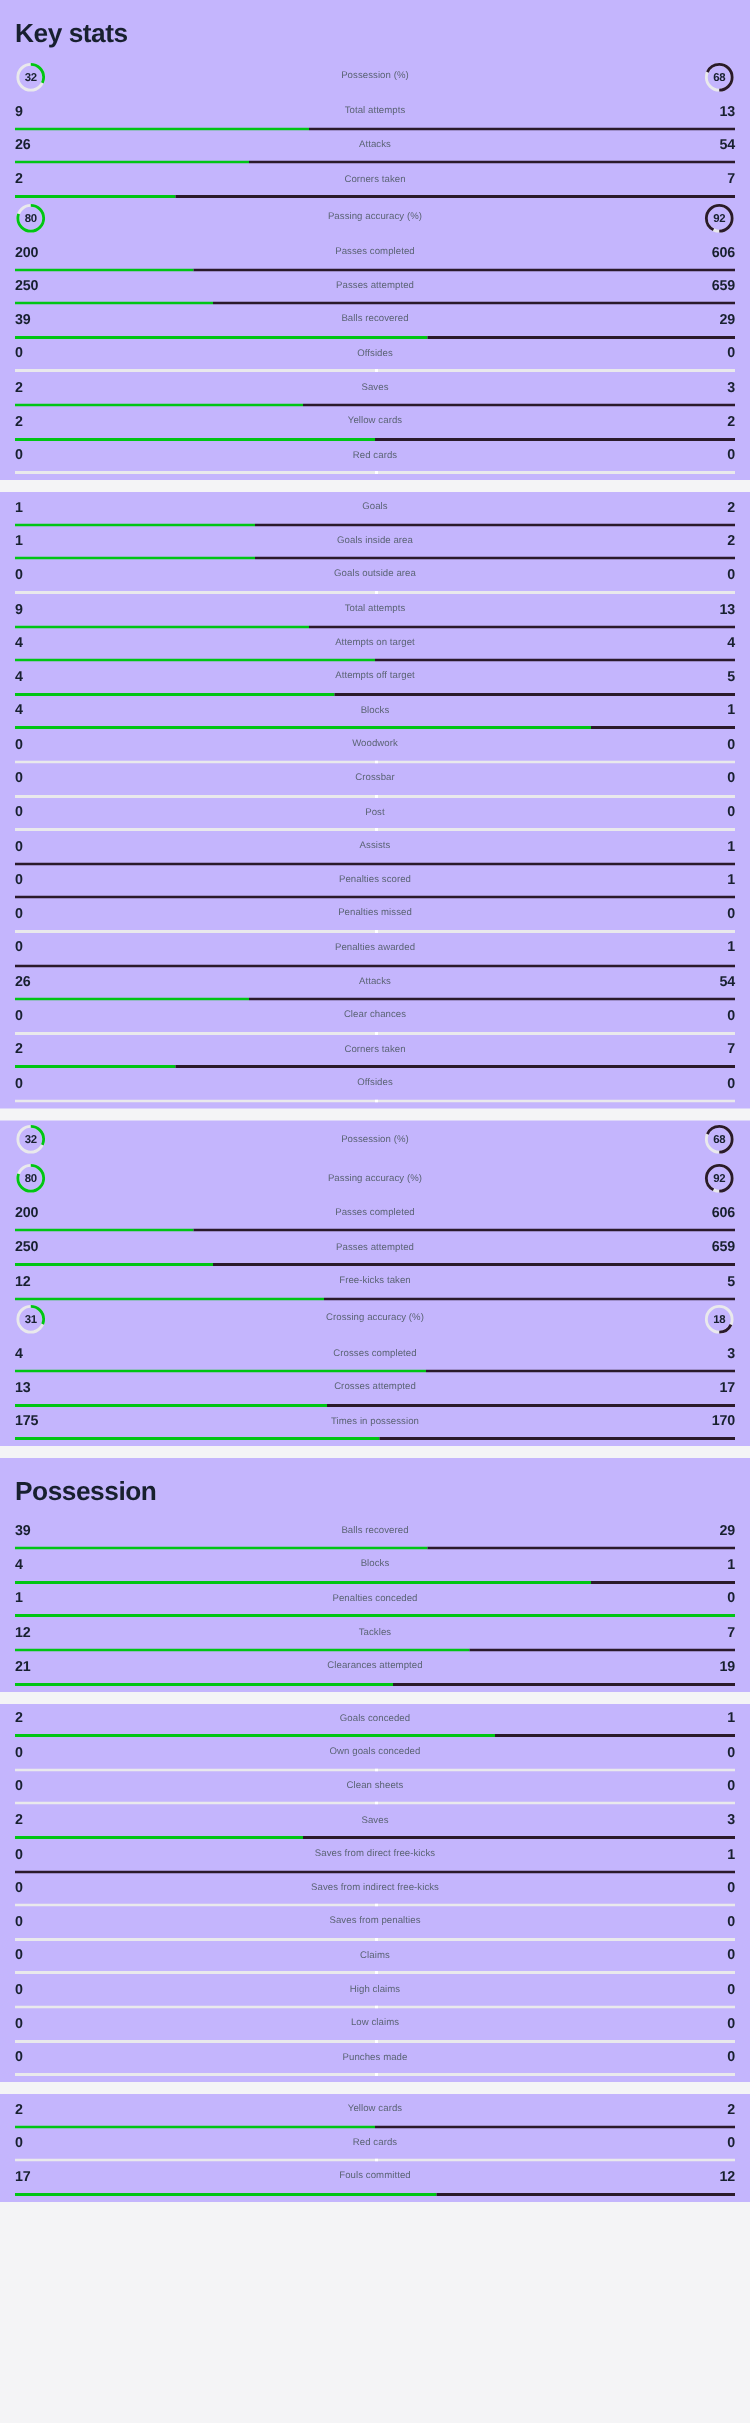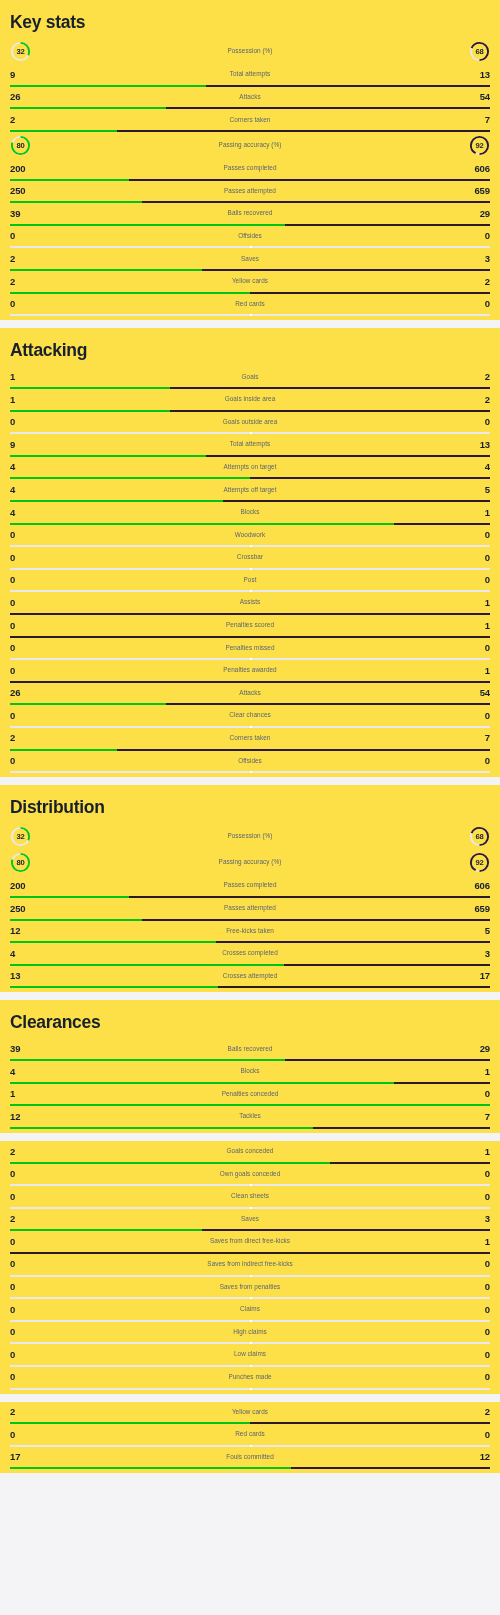--- a/index.html
+++ b/index.html
@@ -6,21 +6,21 @@
   html, body {
     width: 500px;
     background: #f4f4f6;
     font-family: "Liberation Sans", sans-serif;
   }
   body { width: 500px; }
 
   #app { width: 500px; background: #f4f4f6; }
 
   .section {
-    background: #fde047;
+    background: #c4b5fd;
     padding: 0 10px 4px 10px;
   }
   .section + .section { margin-top: 8px; }
 
   .section-title {
     font-size: 17.5px;
     font-weight: bold;
     color: #18202f;
     letter-spacing: -0.3px;
     padding: 13px 0 6px 0;
@@ -252,21 +252,20 @@
           <span class="val right">0</span>
         </div>
         <div class="bar empty">
           <span class="fill-home" style="width:50.000%"></span>
           <span class="fill-away" style="width:50.000%"></span>
           <span class="gapmark"></span>
         </div>
       </div>
     </div>
     <div class="section">
-      <div class="section-title">Attacking</div>
       <div class="row">
         <div class="row-top">
           <span class="val">1</span>
           <span class="label">Goals</span>
           <span class="val right">2</span>
         </div>
         <div class="bar">
           <span class="fill-home" style="width:33.333%"></span>
           <span class="fill-away" style="width:66.667%"></span>
         </div>
@@ -460,21 +459,20 @@
           <span class="val right">0</span>
         </div>
         <div class="bar empty">
           <span class="fill-home" style="width:50.000%"></span>
           <span class="fill-away" style="width:50.000%"></span>
           <span class="gapmark"></span>
         </div>
       </div>
     </div>
     <div class="section">
-      <div class="section-title">Distribution</div>
       <div class="row circle-row">
         <div class="row-top">
           <div class="circ">
             <svg viewBox="0 0 21 21" aria-hidden="true">
               <circle cx="10.5" cy="10.5" r="8.6" fill="none" stroke="#e9e9ec" stroke-width="1.9"></circle>
               <circle cx="10.5" cy="10.5" r="8.6" fill="none" stroke="#00c514" stroke-width="1.9" stroke-linecap="butt" stroke-dasharray="17.29 36.74" transform="rotate(-90 10.5 10.5)"></circle>
             </svg>
             <span class="ctext">32</span>
           </div>
           <span class="label">Possession (%)</span>
@@ -532,20 +530,39 @@
         <div class="row-top">
           <span class="val">12</span>
           <span class="label">Free-kicks taken</span>
           <span class="val right">5</span>
         </div>
         <div class="bar">
           <span class="fill-home" style="width:42.857%"></span>
           <span class="fill-away" style="width:57.143%"></span>
         </div>
       </div>
+      <div class="row circle-row">
+        <div class="row-top">
+          <div class="circ">
+            <svg viewBox="0 0 21 21" aria-hidden="true">
+              <circle cx="10.5" cy="10.5" r="8.6" fill="none" stroke="#e9e9ec" stroke-width="1.9"></circle>
+              <circle cx="10.5" cy="10.5" r="8.6" fill="none" stroke="#00c514" stroke-width="1.9" stroke-linecap="butt" stroke-dasharray="16.75 37.28" transform="rotate(-90 10.5 10.5)"></circle>
+            </svg>
+            <span class="ctext">31</span>
+          </div>
+          <span class="label">Crossing accuracy (%)</span>
+          <div class="circ">
+            <svg viewBox="0 0 21 21" aria-hidden="true">
+              <circle cx="10.5" cy="10.5" r="8.6" fill="none" stroke="#e9e9ec" stroke-width="1.9"></circle>
+              <circle cx="10.5" cy="10.5" r="8.6" fill="none" stroke="#2a1a2a" stroke-width="1.9" stroke-linecap="butt" stroke-dasharray="9.73 44.31" transform="rotate(-90 10.5 10.5) scale(-1,1) translate(-21,0)"></circle>
+            </svg>
+            <span class="ctext">18</span>
+          </div>
+        </div>
+      </div>
       <div class="row">
         <div class="row-top">
           <span class="val">4</span>
           <span class="label">Crosses completed</span>
           <span class="val right">3</span>
         </div>
         <div class="bar">
           <span class="fill-home" style="width:57.143%"></span>
           <span class="fill-away" style="width:42.857%"></span>
         </div>
@@ -554,23 +571,34 @@
         <div class="row-top">
           <span class="val">13</span>
           <span class="label">Crosses attempted</span>
           <span class="val right">17</span>
         </div>
         <div class="bar">
           <span class="fill-home" style="width:43.333%"></span>
           <span class="fill-away" style="width:56.667%"></span>
         </div>
       </div>
+      <div class="row">
+        <div class="row-top">
+          <span class="val">175</span>
+          <span class="label">Times in possession</span>
+          <span class="val right">170</span>
+        </div>
+        <div class="bar">
+          <span class="fill-home" style="width:50.725%"></span>
+          <span class="fill-away" style="width:49.275%"></span>
+        </div>
+      </div>
     </div>
     <div class="section">
-      <div class="section-title">Clearances</div>
+      <div class="section-title">Possession</div>
       <div class="row">
         <div class="row-top">
           <span class="val">39</span>
           <span class="label">Balls recovered</span>
           <span class="val right">29</span>
         </div>
         <div class="bar">
           <span class="fill-home" style="width:57.353%"></span>
           <span class="fill-away" style="width:42.647%"></span>
         </div>
@@ -599,20 +627,31 @@
       </div>
       <div class="row">
         <div class="row-top">
           <span class="val">12</span>
           <span class="label">Tackles</span>
           <span class="val right">7</span>
         </div>
         <div class="bar">
           <span class="fill-home" style="width:63.158%"></span>
           <span class="fill-away" style="width:36.842%"></span>
+        </div>
+      </div>
+      <div class="row">
+        <div class="row-top">
+          <span class="val">21</span>
+          <span class="label">Clearances attempted</span>
+          <span class="val right">19</span>
+        </div>
+        <div class="bar">
+          <span class="fill-home" style="width:52.500%"></span>
+          <span class="fill-away" style="width:47.500%"></span>
         </div>
       </div>
     </div>
     <div class="section">
       <div class="row">
         <div class="row-top">
           <span class="val">2</span>
           <span class="label">Goals conceded</span>
           <span class="val right">1</span>
         </div>

